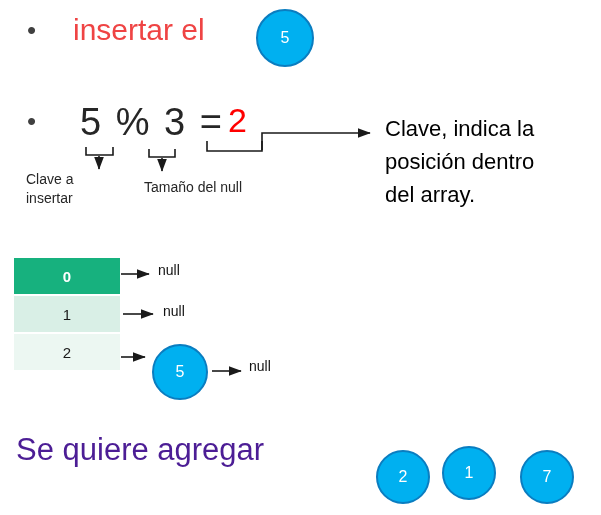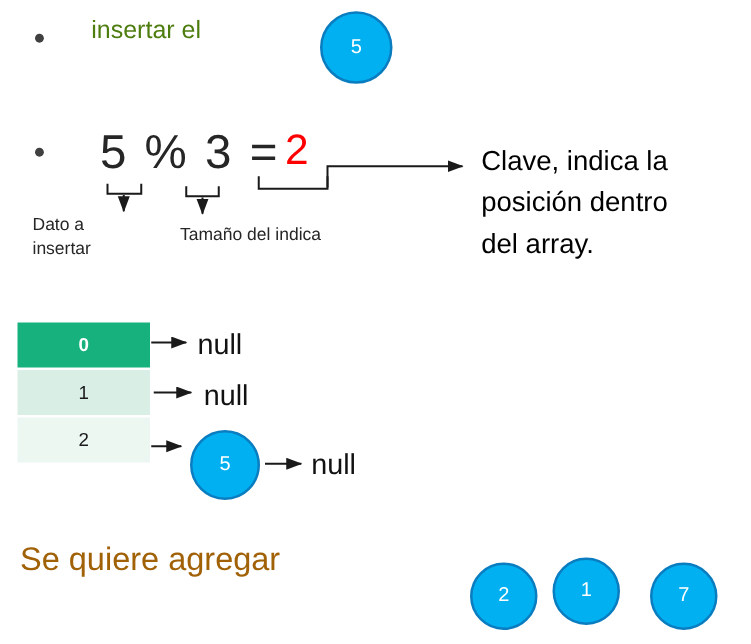--- a/index.html
+++ b/index.html
@@ -6,35 +6,35 @@
   html,body{background:#ffffff}
   .slide{
     position:relative;width:601px;height:515px;background:#ffffff;
     font-family:"Liberation Sans",sans-serif;color:#404040;overflow:hidden
   }
   .overlay{position:absolute;inset:0;width:601px;height:515px;pointer-events:none}
   .ln{fill:none;stroke:#1a1a1a;stroke-width:1.6}
   .arr{marker-end:url(#ah)}
   .abs{position:absolute}
   .bullet{font-size:26px;color:#404040;line-height:1}
-  .big{font-size:20px;color:#4d7c0f;line-height:1.1}
+  .big{font-size:30px;color:#ef4444;line-height:1.1}
   .expr{font-size:38px;color:#262626;letter-spacing:2px;line-height:1.1}
   .result{font-size:34px;color:#ff0000;line-height:1.1}
   .small-label{font-size:14px;color:#262626;line-height:1.35}
   .clave{font-size:22px;color:#000000;line-height:1.5}
   .circle{
     border-radius:50%;background:#00b0f0;border:2px solid #0a7dc0;color:#ffffff;
     display:flex;align-items:center;justify-content:center;font-size:16px
   }
   .row{width:106px;height:36px;display:flex;align-items:center;justify-content:center;font-size:15px}
   .row0{background:#17b17e;color:#ffffff;font-weight:bold}
   .row1{background:#d9efe6;color:#1a1a1a}
   .row2{background:#ecf7f2;color:#1a1a1a}
-  .null{font-size:23px;color:#111111}
-  .footer-text{font-size:26px;color:#a16207}
+  .null{font-size:14px;color:#111111}
+  .footer-text{font-size:31px;color:#4c1d95}
 </style>
 </head>
 <body>
 
 <div class="slide">
 
   <svg class="overlay" viewBox="0 0 601 515" aria-hidden="true">
     <defs>
       <marker id="ah" markerWidth="9" markerHeight="8" refX="7.5" refY="3" orient="auto">
         <path d="M0,0 L8,3 L0,6 Z" fill="#1a1a1a"></path>
@@ -55,22 +55,22 @@
   <span class="abs bullet" style="left:27px;top:17px">•</span>
   <span class="abs big" style="left:73px;top:13px">insertar el</span>
   <div class="abs circle" style="left:256px;top:9px;width:58px;height:58px">
     <span>5</span>
   </div>
 
   <span class="abs bullet" style="left:27px;top:108px">•</span>
   <span class="abs expr" style="left:80px;top:102px">5 % 3 =</span>
   <span class="abs result" style="left:228px;top:102px">2</span>
 
-  <div class="abs small-label" style="left:26px;top:170px;width:70px">Dato a insertar</div>
-  <div class="abs small-label" style="left:144px;top:178px;white-space:nowrap">Tamaño del indica</div>
+  <div class="abs small-label" style="left:26px;top:170px;width:70px">Clave a insertar</div>
+  <div class="abs small-label" style="left:144px;top:178px;white-space:nowrap">Tamaño del null</div>
   <div class="abs clave" style="left:385px;top:112px;width:180px">Clave, indica la posición dentro del array.</div>
 
   <div class="abs row row0" style="left:14px;top:258px">
     <span>0</span>
   </div>
   <div class="abs row row1" style="left:14px;top:296px">
     <span>1</span>
   </div>
   <div class="abs row row2" style="left:14px;top:334px">
     <span>2</span>

